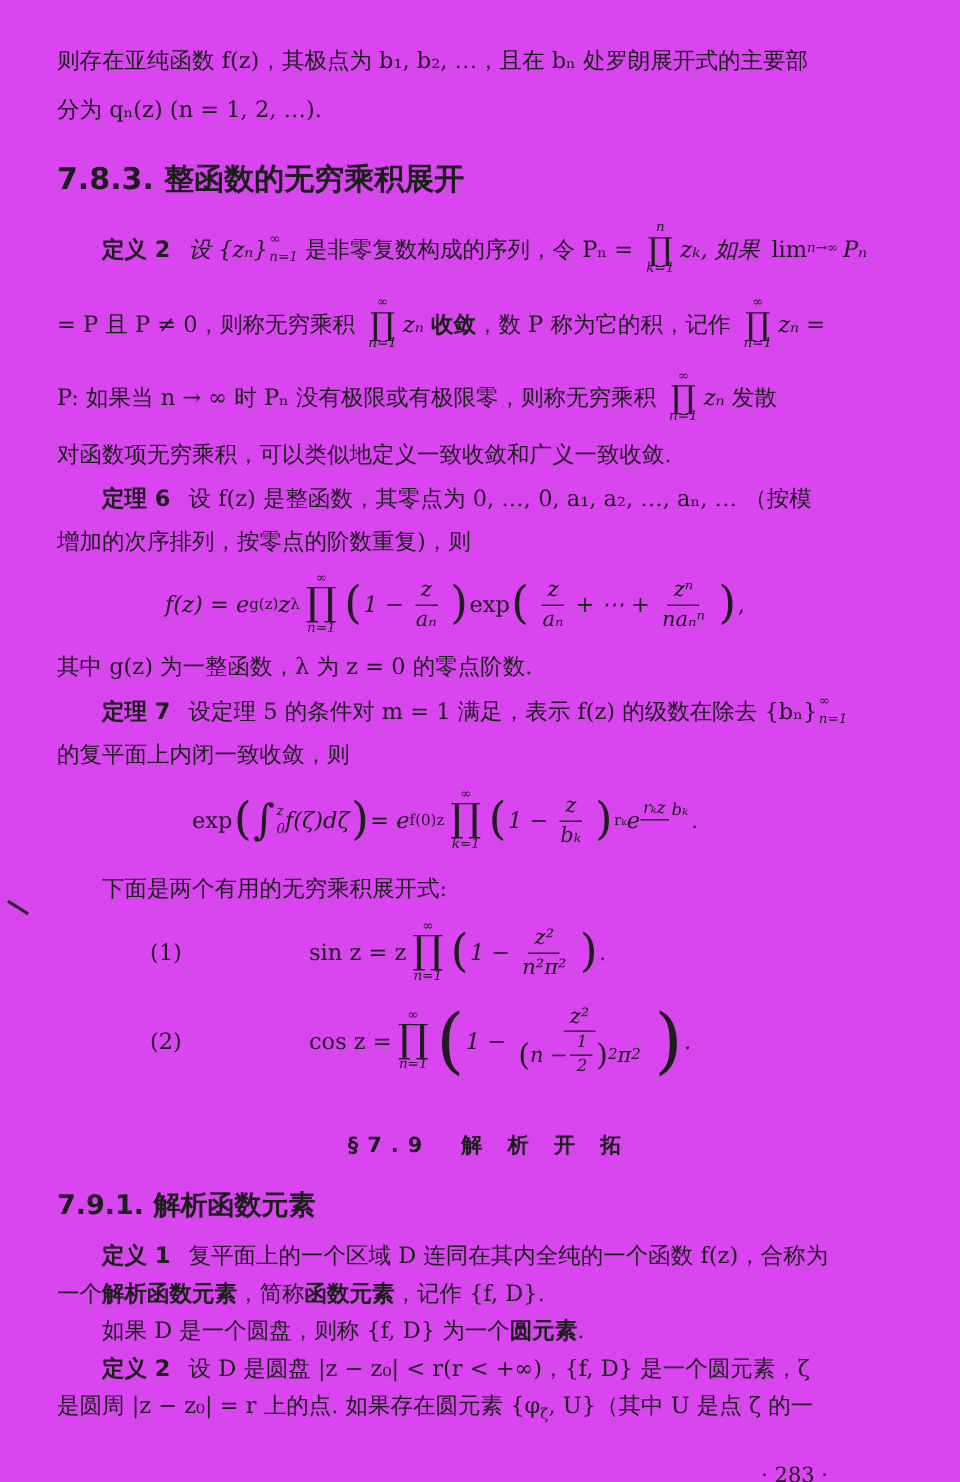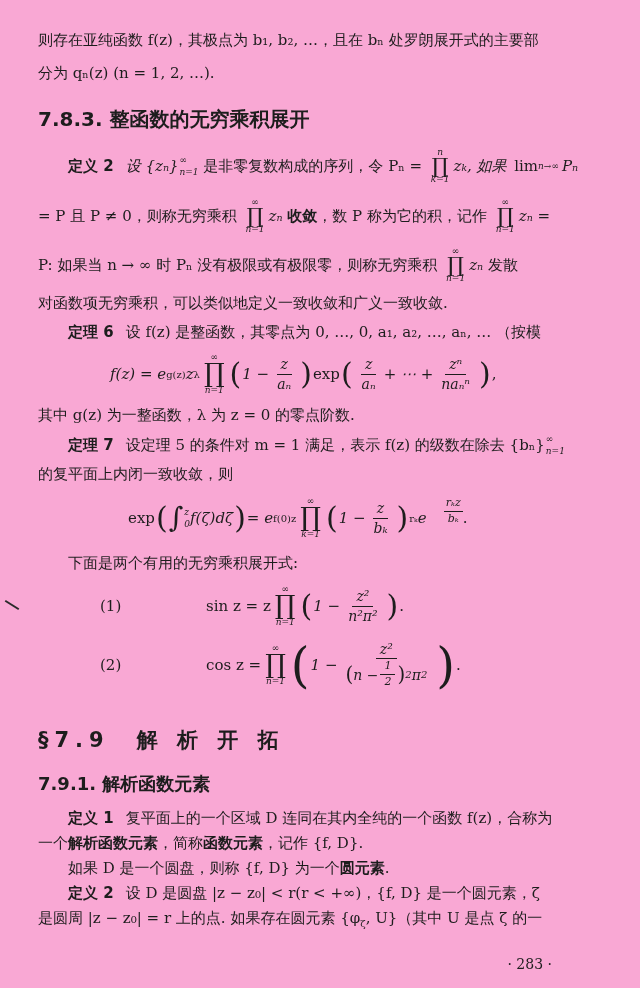--- a/index.html
+++ b/index.html
@@ -1,42 +1,42 @@
 <!DOCTYPE html>
 <html><head>
 <meta charset="utf-8">
 <style>
   html,body{margin:0;padding:0;background:#e9e7e2;}
   .page{
     position:relative;
     width:640px;height:988px;
     margin:0 auto;
     box-sizing:border-box;
-    background:#f9a8d4;
+    background:#d946ef;
     color:#1d1d1d;
     font-family:"DejaVu Serif","Liberation Serif",serif;
     font-size:15px;
     padding:24px 26px 0 38px;
     overflow:hidden;
   }
   p{margin:0;}
   .tline{line-height:33px;}
   .bline{line-height:29px;}
   .sline{line-height:25px;}
   .indent{text-indent:2em;}
   .pad-indent{padding-left:2em;}
   .lbl{font-weight:bold;font-family:"DejaVu Sans","Liberation Sans",sans-serif;margin-right:12px;}
   .bold{font-weight:bold;font-family:"DejaVu Sans","Liberation Sans",sans-serif;}
   .sec-title{
     font-family:"DejaVu Sans","Liberation Sans",sans-serif;
     font-weight:bold;font-size:20px;margin:16px 0 8px 0;
   }
   .center-title{
     font-family:"DejaVu Sans","Liberation Sans",sans-serif;
-    font-weight:bold;font-size:21px;
+    font-weight:bold;font-size:14px;text-align:center;
     letter-spacing:6px;margin:28px 0 0 0;
   }
   .sub-title{
     font-family:"DejaVu Sans","Liberation Sans",sans-serif;
     font-weight:bold;font-size:18px;margin:18px 0 10px 0;
   }
   
   .mline{display:flex;align-items:center;white-space:pre;}
   .h50{height:50px;}
   .h48{height:48px;}
@@ -59,21 +59,21 @@
   .supsub{display:inline-flex;flex-direction:column;align-items:flex-start;line-height:1;font-size:9px;font-style:italic;margin-left:1px;}
   .supsub .s-sup{margin-bottom:3px;}
   .limstack{display:inline-flex;flex-direction:row;align-items:center;line-height:1;margin:0 3px;}
   .limstack .top{font-size:15px;font-style:normal;}
   .limstack .bot{font-size:9px;font-style:italic;}
   sup{font-size:10px;text-align:center;}
   .bigp{font-size:30px;font-weight:300;font-style:normal;line-height:1;margin:0 1px;}
   .bigp.xl{font-size:48px;font-weight:200;}
   .intwrap{display:inline-flex;align-items:center;}
   .intwrap .isym{font-size:28px;line-height:1;font-style:normal;}
-  .supfrac{display:inline-flex;flex-direction:column;align-items:center;line-height:1.1;font-size:11px;font-style:italic;transform:translateY(-7px);margin-left:17px;justify-content:flex-end;}
+  .supfrac{display:inline-flex;flex-direction:row;align-items:center;line-height:1.1;font-size:11px;font-style:italic;transform:translateY(-7px);margin-left:0;justify-content:flex-end;}
   .supfrac .num{padding:0 2px 1px 2px;border-bottom:1px solid #1d1d1d;}
   .supfrac .den{padding:1px 2px 0 2px;}
   .margin-mark{
     position:absolute;left:4px;top:604px;width:16px;height:2px;
     background:#2a2a2a;transform:rotate(32deg);
   }
   .pagenum{margin-top:20px;text-align:right;padding-right:62px;font-size:14px;}
 </style>
 </head>
 <body>
@@ -133,20 +133,21 @@
       <span class="psym">∏</span>
       <span class="plim">n=1</span>
     </span>
     <span class="math">zₙ </span>
     <span>发散</span>
   </div>
 
   <p class="bline">对函数项无穷乘积，可以类似地定义一致收敛和广义一致收敛.</p>
 
   <p class="bline indent"><span class="lbl">定理 6</span><span>设 f(z) 是整函数，其零点为 0, …, 0, a₁, a₂, …, aₙ, … （按模</span></p>
+  <p class="bline">增加的次序排列，按零点的阶数重复)，则</p>
 
   <div class="mline h54" style="padding-left:72px;">
     <span class="math">f(z) = e</span><sup>g(z)</sup><span class="math">z</span><sup>λ</sup>
     <span class="prod">
       <span class="plim">∞</span>
       <span class="psym">∏</span>
       <span class="plim">n=1</span>
     </span>
     <span class="bigp">(</span>
     <span class="math">1 −</span>

